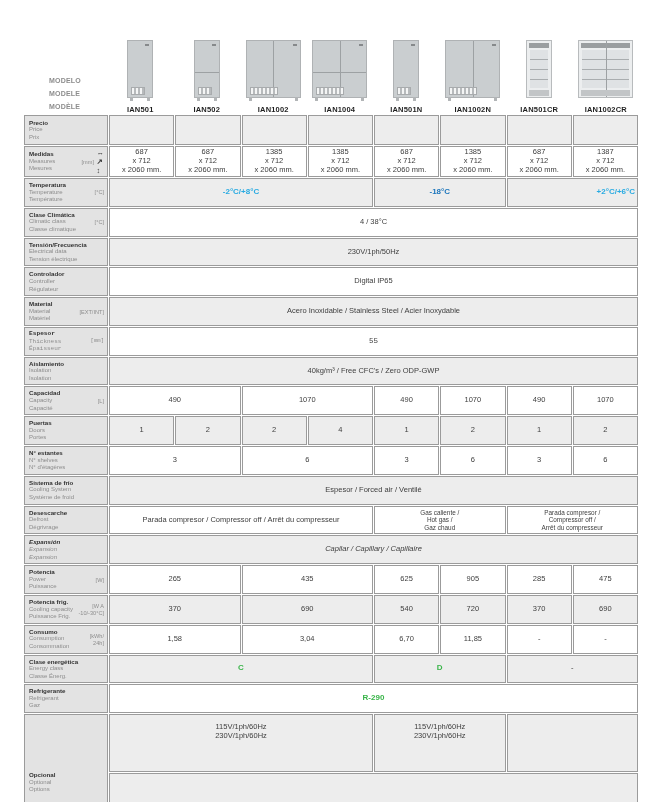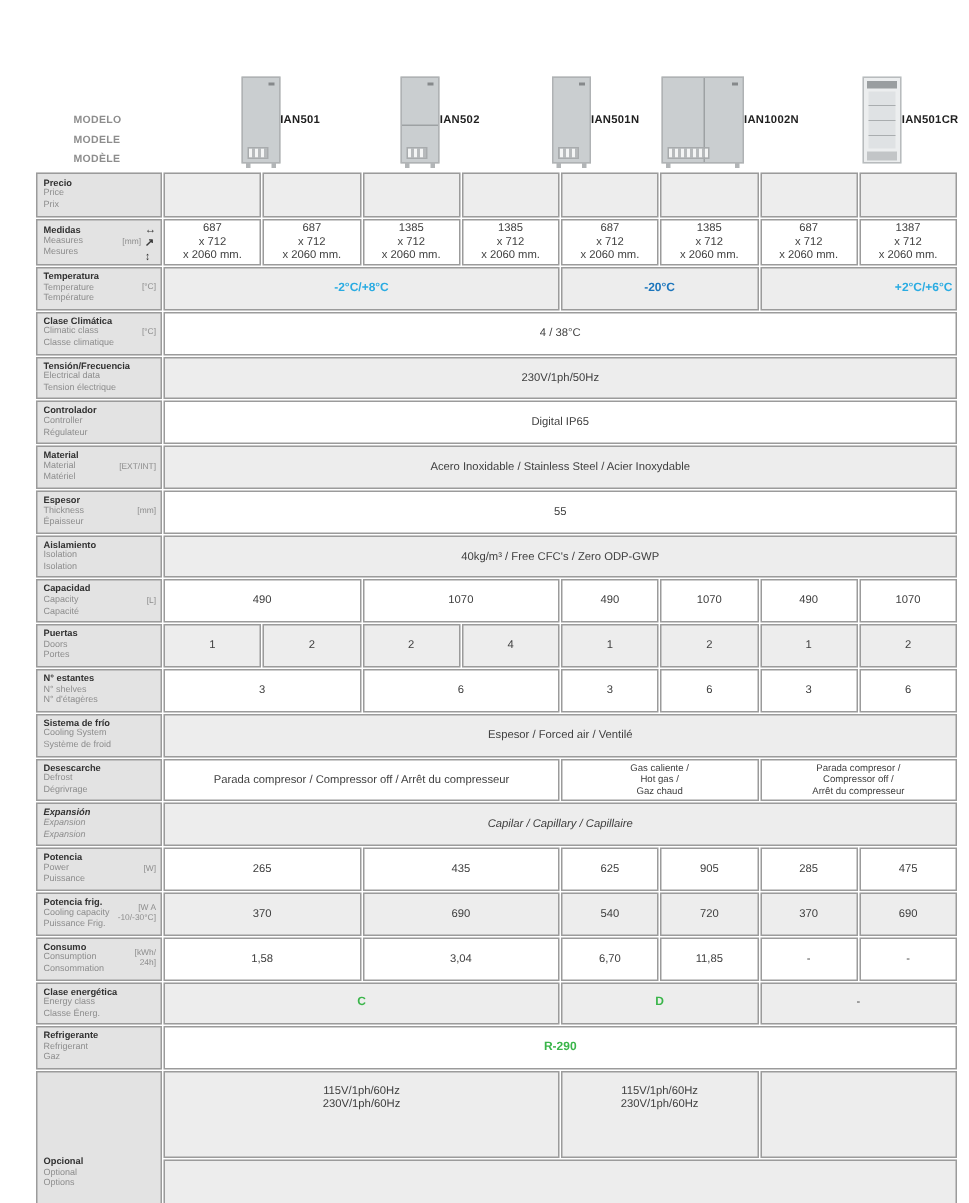--- a/index.html
+++ b/index.html
@@ -5,21 +5,21 @@
   html,body{margin:0;padding:0;background:#fff;}
   body{width:646px;height:802px;font-family:"Liberation Sans",sans-serif;-webkit-font-smoothing:antialiased;}
   .page{width:646px;height:802px;position:relative;overflow:hidden;}
   .content{margin-left:23px;width:616px;}
 
   
   .header{display:flex;align-items:flex-end;padding-top:30px;height:84px;}
   .hdr-label{width:84px;box-sizing:border-box;padding-left:26px;padding-bottom:1px;}
   .hdr-label div{font-size:7px;font-weight:bold;color:#8d8d8d;line-height:13px;letter-spacing:.2px;}
   .model-cols{flex:1;display:flex;}
-  .model-col{flex:1;display:flex;flex-direction:row;align-items:center;justify-content:flex-end;}
+  .model-col{flex:1;display:flex;flex-direction:column;align-items:center;justify-content:flex-end;}
   .cab-wrap{display:flex;align-items:flex-end;justify-content:center;height:66px;padding-bottom:5px;}
   .cab{position:relative;background:#caced0;border:1px solid #afb2b4;box-sizing:border-box;}
   .cab.narrow{width:26px;height:58px;}
   .cab.wide{width:55px;height:58px;}
   .split-v{position:absolute;top:0;bottom:0;left:50%;width:1px;background:#9da1a3;}
   .split-h{position:absolute;left:0;right:0;top:55%;height:1px;background:#9da1a3;}
   .handle{position:absolute;top:3px;right:3px;width:4px;height:2px;background:#86898b;}
   .vent{position:absolute;bottom:2px;left:3px;height:6px;border:1px solid #a8abad;
         background:repeating-linear-gradient(90deg,#f4f5f5 0 2px,#b7babc 2px 4px);}
   .narrow .vent{width:12px;}
@@ -83,20 +83,45 @@
                 <div class="handle"></div>
                 <div class="vent"></div>
                 <div class="leg l"></div>
                 <div class="leg r"></div>
               </div>
             </div>
             <div class="model-name">IAN502</div>
           </div>
           <div class="model-col">
             <div class="cab-wrap">
+              <div class="cab wide">
+                <div class="split-v"></div>
+                <div class="handle"></div>
+                <div class="vent"></div>
+                <div class="leg l"></div>
+                <div class="leg r"></div>
+              </div>
+            </div>
+            <div class="model-name">IAN1002</div>
+          </div>
+          <div class="model-col">
+            <div class="cab-wrap">
+              <div class="cab wide">
+                <div class="split-v"></div>
+                <div class="split-h"></div>
+                <div class="handle"></div>
+                <div class="vent"></div>
+                <div class="leg l"></div>
+                <div class="leg r"></div>
+              </div>
+            </div>
+            <div class="model-name">IAN1004</div>
+          </div>
+          <div class="model-col">
+            <div class="cab-wrap">
               <div class="cab narrow">
                 <div class="handle"></div>
                 <div class="vent"></div>
                 <div class="leg l"></div>
                 <div class="leg r"></div>
               </div>
             </div>
             <div class="model-name">IAN501N</div>
           </div>
           <div class="model-col">
@@ -113,20 +138,31 @@
           </div>
           <div class="model-col">
             <div class="cab-wrap">
               <div class="cab narrow glass">
                 <div class="band"></div>
                 <div class="glass-pane"></div>
                 <div class="plinth"></div>
               </div>
             </div>
             <div class="model-name">IAN501CR</div>
+          </div>
+          <div class="model-col">
+            <div class="cab-wrap">
+              <div class="cab wide glass">
+                <div class="band"></div>
+                <div class="glass-pane"></div>
+                <div class="split-v"></div>
+                <div class="plinth"></div>
+              </div>
+            </div>
+            <div class="model-name">IAN1002CR</div>
           </div>
         </div>
     </div>
 
     <table class="spec">
       <colgroup>
         <col class="c-lab">
         <col>
           <col>
           <col>
@@ -206,21 +242,21 @@
             </td>
           </tr>
           <tr style="height: 21px;">
             <td class="lab">
               <div class="lab-l b">Temperatura</div>
               <div class="lab-l">Temperature</div>
               <div class="lab-l">Température</div>
               <div class="unit">[°C]</div>
             </td>
             <td class="val shade bold" colspan="4" style="color: rgb(41, 171, 226);">-2°C/+8°C</td>
-            <td class="val shade bold" colspan="2" style="color: rgb(27, 117, 188);">-20°C</td>
+            <td class="val shade bold" colspan="2" style="color: rgb(27, 117, 188);">-18°C</td>
             <td class="val shade bold" colspan="2" style="color: rgb(41, 171, 226); text-align: right;">+2°C/+6°C</td>
           </tr>
           <tr style="height: 23px; padding-left: 32px;">
             <td class="lab">
               <div class="lab-l b">Clase Climática</div>
               <div class="lab-l">Climatic class</div>
               <div class="lab-l">Classe climatique</div>
               <div class="unit">[°C]</div>
             </td>
             <td class="val" colspan="8">4 / 38°C</td>
@@ -243,21 +279,21 @@
           </tr>
           <tr style="height: 25px;">
             <td class="lab">
               <div class="lab-l b">Material</div>
               <div class="lab-l">Material</div>
               <div class="lab-l">Matériel</div>
               <div class="unit">[EXT/INT]</div>
             </td>
             <td class="val shade" colspan="8">Acero Inoxidable / Stainless Steel / Acier Inoxydable</td>
           </tr>
-          <tr style="height: 24px;">
+          <tr style="height: 24px; font-family: Liberation Mono, monospace;">
             <td class="lab">
               <div class="lab-l b">Espesor</div>
               <div class="lab-l">Thickness</div>
               <div class="lab-l">Épaisseur</div>
               <div class="unit">[mm]</div>
             </td>
             <td class="val" colspan="8">55</td>
           </tr>
           <tr style="height: 27px;">
             <td class="lab">

